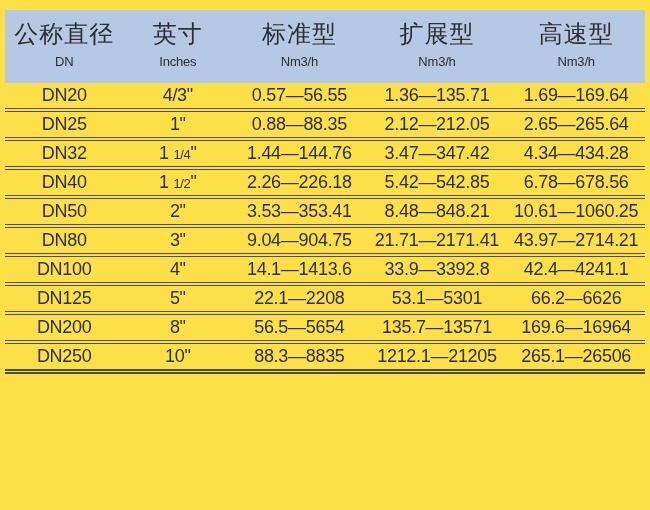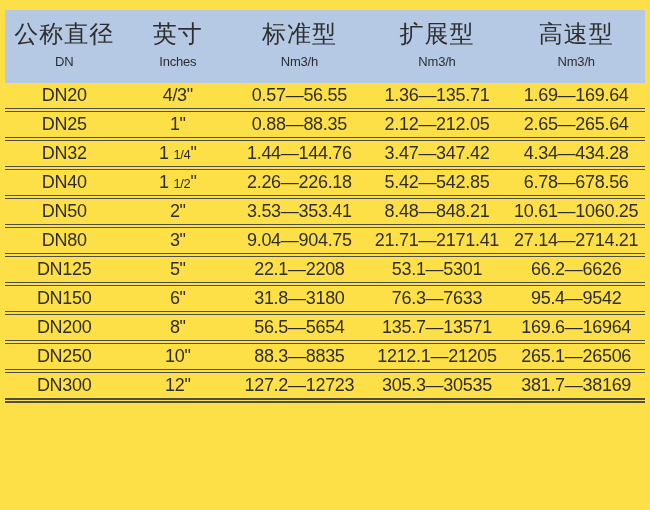--- a/index.html
+++ b/index.html
@@ -138,52 +138,45 @@
           <td>2"</td>
           <td>3.53—353.41</td>
           <td>8.48—848.21</td>
           <td>10.61—1060.25</td>
         </tr>
         <tr>
           <td>DN80</td>
           <td>3"</td>
           <td>9.04—904.75</td>
           <td>21.71—2171.41</td>
-          <td>27.14—2714.21</td>
+          <td>43.97—2714.21</td>
+        </tr>
+        <tr>
+          <td>DN100</td>
+          <td>4"</td>
+          <td>14.1—1413.6</td>
+          <td>33.9—3392.8</td>
+          <td>42.4—4241.1</td>
         </tr>
         <tr>
           <td>DN125</td>
           <td>5"</td>
           <td>22.1—2208</td>
           <td>53.1—5301</td>
           <td>66.2—6626</td>
-        </tr>
-        <tr>
-          <td>DN150</td>
-          <td>6"</td>
-          <td>31.8—3180</td>
-          <td>76.3—7633</td>
-          <td>95.4—9542</td>
         </tr>
         <tr>
           <td>DN200</td>
           <td>8"</td>
           <td>56.5—5654</td>
           <td>135.7—13571</td>
           <td>169.6—16964</td>
         </tr>
         <tr>
           <td>DN250</td>
           <td>10"</td>
           <td>88.3—8835</td>
           <td>1212.1—21205</td>
           <td>265.1—26506</td>
         </tr>
-        <tr>
-          <td>DN300</td>
-          <td>12"</td>
-          <td>127.2—12723</td>
-          <td>305.3—30535</td>
-          <td>381.7—38169</td>
-        </tr>
       </tbody>
   </table>
 </div>
 
 </body></html>

